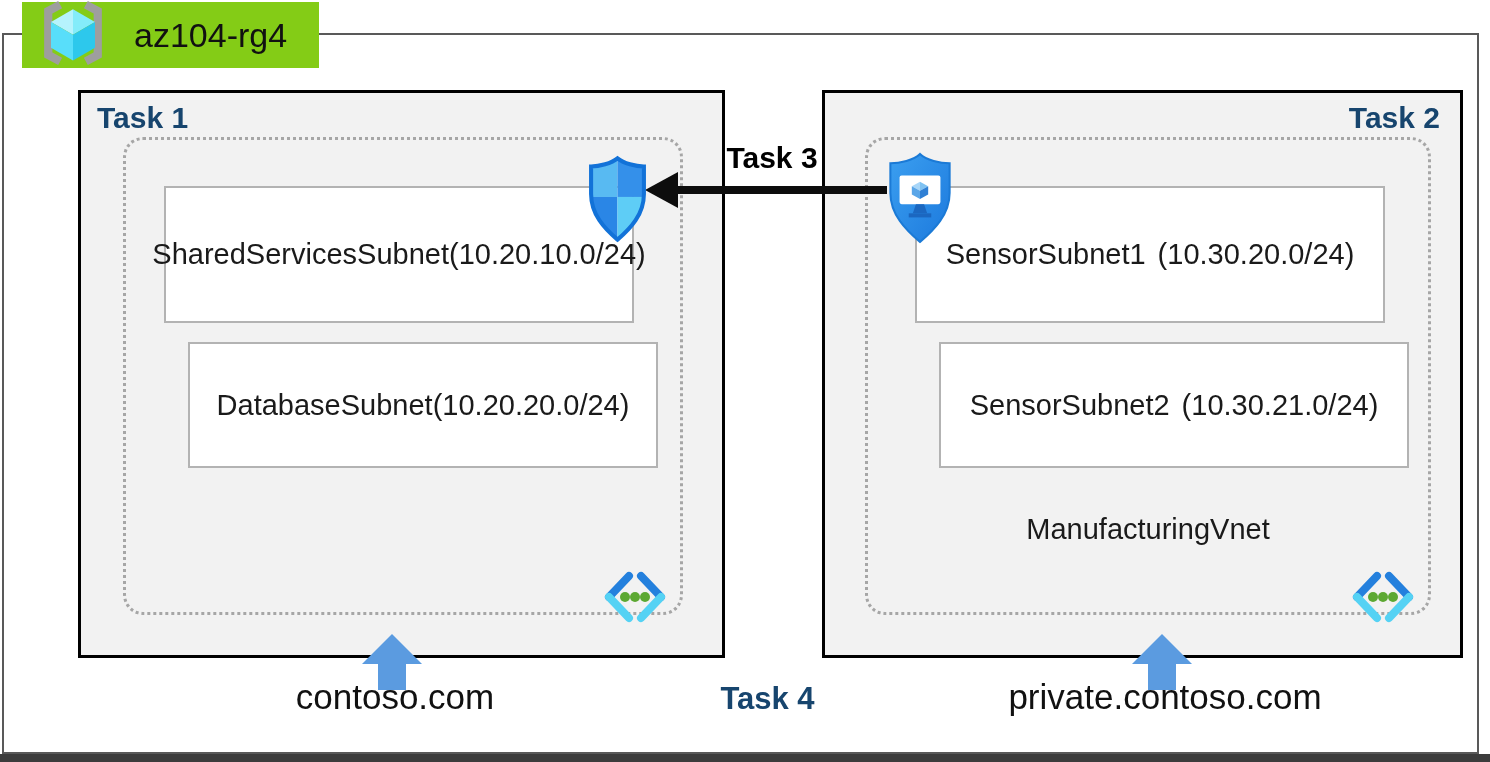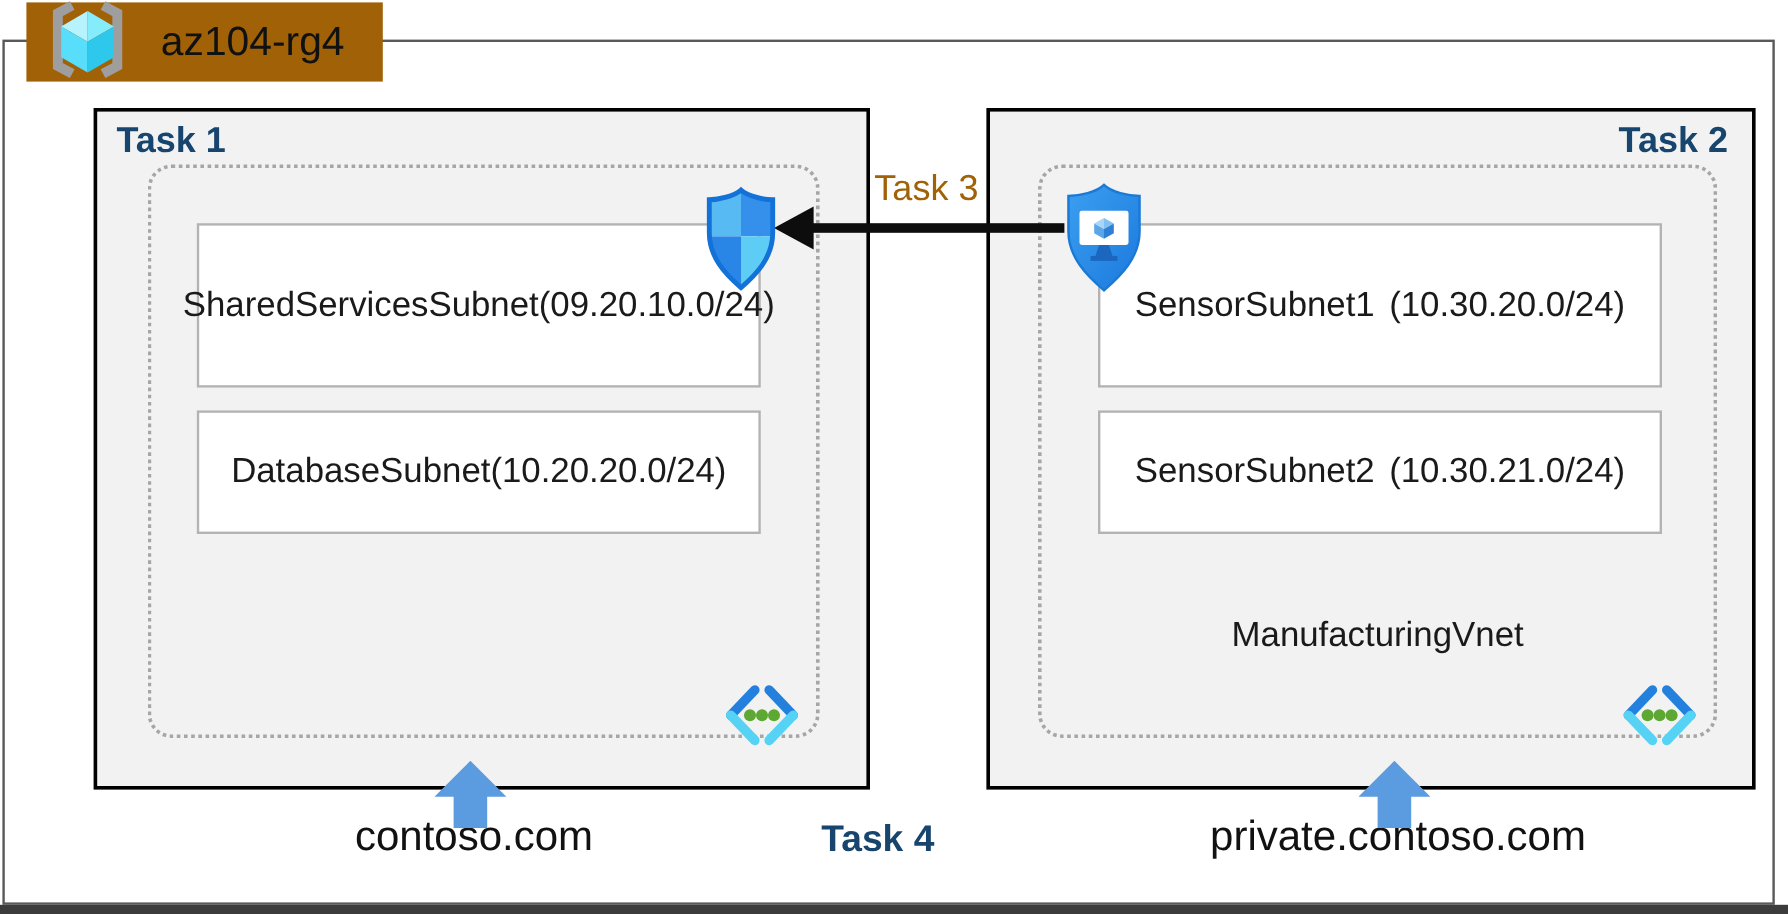--- a/index.html
+++ b/index.html
@@ -4,21 +4,21 @@
 <style>
   html,body{margin:0;padding:0;background:#fff;}
   #stage{
     position:relative;width:1490px;height:762px;background:#fff;overflow:hidden;
     font-family:"Liberation Sans", sans-serif;color:#1a1a1a;
   }
   
   .frame{position:absolute;left:2px;top:33px;width:1477px;height:721px;
     border:2px solid #595959;box-sizing:border-box;}
   .bottom-bar{position:absolute;left:0;top:754px;width:1490px;height:8px;background:#3c3c3c;}
-  .rg-header{position:absolute;left:22px;top:2px;height:66px;background:#a16207;z-index:6;
+  .rg-header{position:absolute;left:22px;top:2px;height:66px;background:#84cc16;z-index:6;
     display:flex;align-items:center;gap:22px;padding:0 32px 0 12px;}
   .rg-label{font-size:34px;color:#111;white-space:nowrap;}
 
   
   .task-box{position:absolute;top:90px;height:568px;background:#f2f2f2;
     border:3px solid #000;box-sizing:border-box;}
   #task1-box{left:78px;width:647px;padding-left:20px;}
   #task2-box{left:822px;width:641px;}
   .task-label{position:absolute;font-size:30px;font-weight:bold;color:#17456e;z-index:4;}
   .tl-inbox-left{left:16px;top:8px;}
@@ -29,38 +29,38 @@
   #dotted1{left:42px;top:44px;width:560px;height:478px;}
   #dotted2{left:40px;top:44px;width:566px;height:478px;}
 
   
   .subnet{position:absolute;background:#fff;border:2px solid #b3b3b3;box-sizing:border-box;
     display:flex;flex-direction:row;justify-content:center;align-items:center;
     text-align:center;font-size:29px;line-height:1.32;color:#1a1a1a;z-index:2;}
   #dotted1 .subnet{left:38px;width:470px;}
   #dotted2 .subnet{left:47px;width:470px;gap:12px;}
   .subnet.row1{top:46px;height:137px;}
-  .subnet.row2{top:202px;height:103px;}
+  .subnet.row2{top:202px;height:126px;margin-left:24px;}
 
   .vnet-caption{position:absolute;left:0;right:0;top:370px;text-align:center;
     font-size:29px;line-height:1.32;color:#1a1a1a;}
 
   .vnet-icon{position:absolute;right:12px;bottom:-17px;z-index:5;}
 
   
   .abs{position:absolute;}
   #nsg-icon{left:586px;top:155px;z-index:7;}
   #bastion-icon{left:885px;top:151px;z-index:7;}
   #task3-line{left:676px;top:186px;width:211px;height:8px;background:#0d0d0d;z-index:6;}
   #task3-head{left:645px;top:172px;width:0;height:0;z-index:6;
     border-top:18px solid transparent;border-bottom:18px solid transparent;
     border-right:33px solid #0d0d0d;}
   #task3-label{left:697px;top:141px;width:150px;text-align:center;
-    font-size:30px;font-weight:normal;color:#a16207;z-index:6;}
-  #task4-label{left:654px;top:681px;width:155px;text-align:center;
+    font-size:30px;font-weight:bold;color:#000000;z-index:6;}
+  #task4-label{left:690px;top:681px;width:155px;text-align:center;
     font-size:31px;font-weight:bold;color:#17456e;}
 
   .up-arrow{z-index:8;}
   #up-arrow-left{left:362px;top:634px;}
   #up-arrow-right{left:1132px;top:634px;}
 
   .dns-label{position:absolute;top:677px;text-align:center;font-size:35px;color:#111;}
   #dns-left{left:235px;width:320px;}
   #dns-right{left:1000px;width:330px;}
 </style>
@@ -84,21 +84,21 @@
       </svg>
     </span>
     <span class="rg-label">az104-rg4</span>
   </div>
 
   <div id="task1-box" class="task-box">
     <div class="task-label tl-inbox-left">Task 1</div>
     <div id="dotted1" class="dotted">
       <div class="subnet row1">
         <span>SharedServicesSubnet</span>
-        <span>(09.20.10.0/24)</span>
+        <span>(10.20.10.0/24)</span>
       </div>
       <div class="subnet row2">
         <span>DatabaseSubnet</span>
         <span>(10.20.20.0/24)</span>
       </div>
       <span class="vnet-icon">
         <svg width="66" height="56" viewBox="0 0 66 56">
           <path d="M27 7 L7 28" stroke="#2480dd" stroke-width="8" stroke-linecap="round" fill="none"></path>
           <path d="M7 28 L27 49" stroke="#55d2f4" stroke-width="8" stroke-linecap="round" fill="none"></path>
           <path d="M39 7 L59 28" stroke="#2480dd" stroke-width="8" stroke-linecap="round" fill="none"></path>

